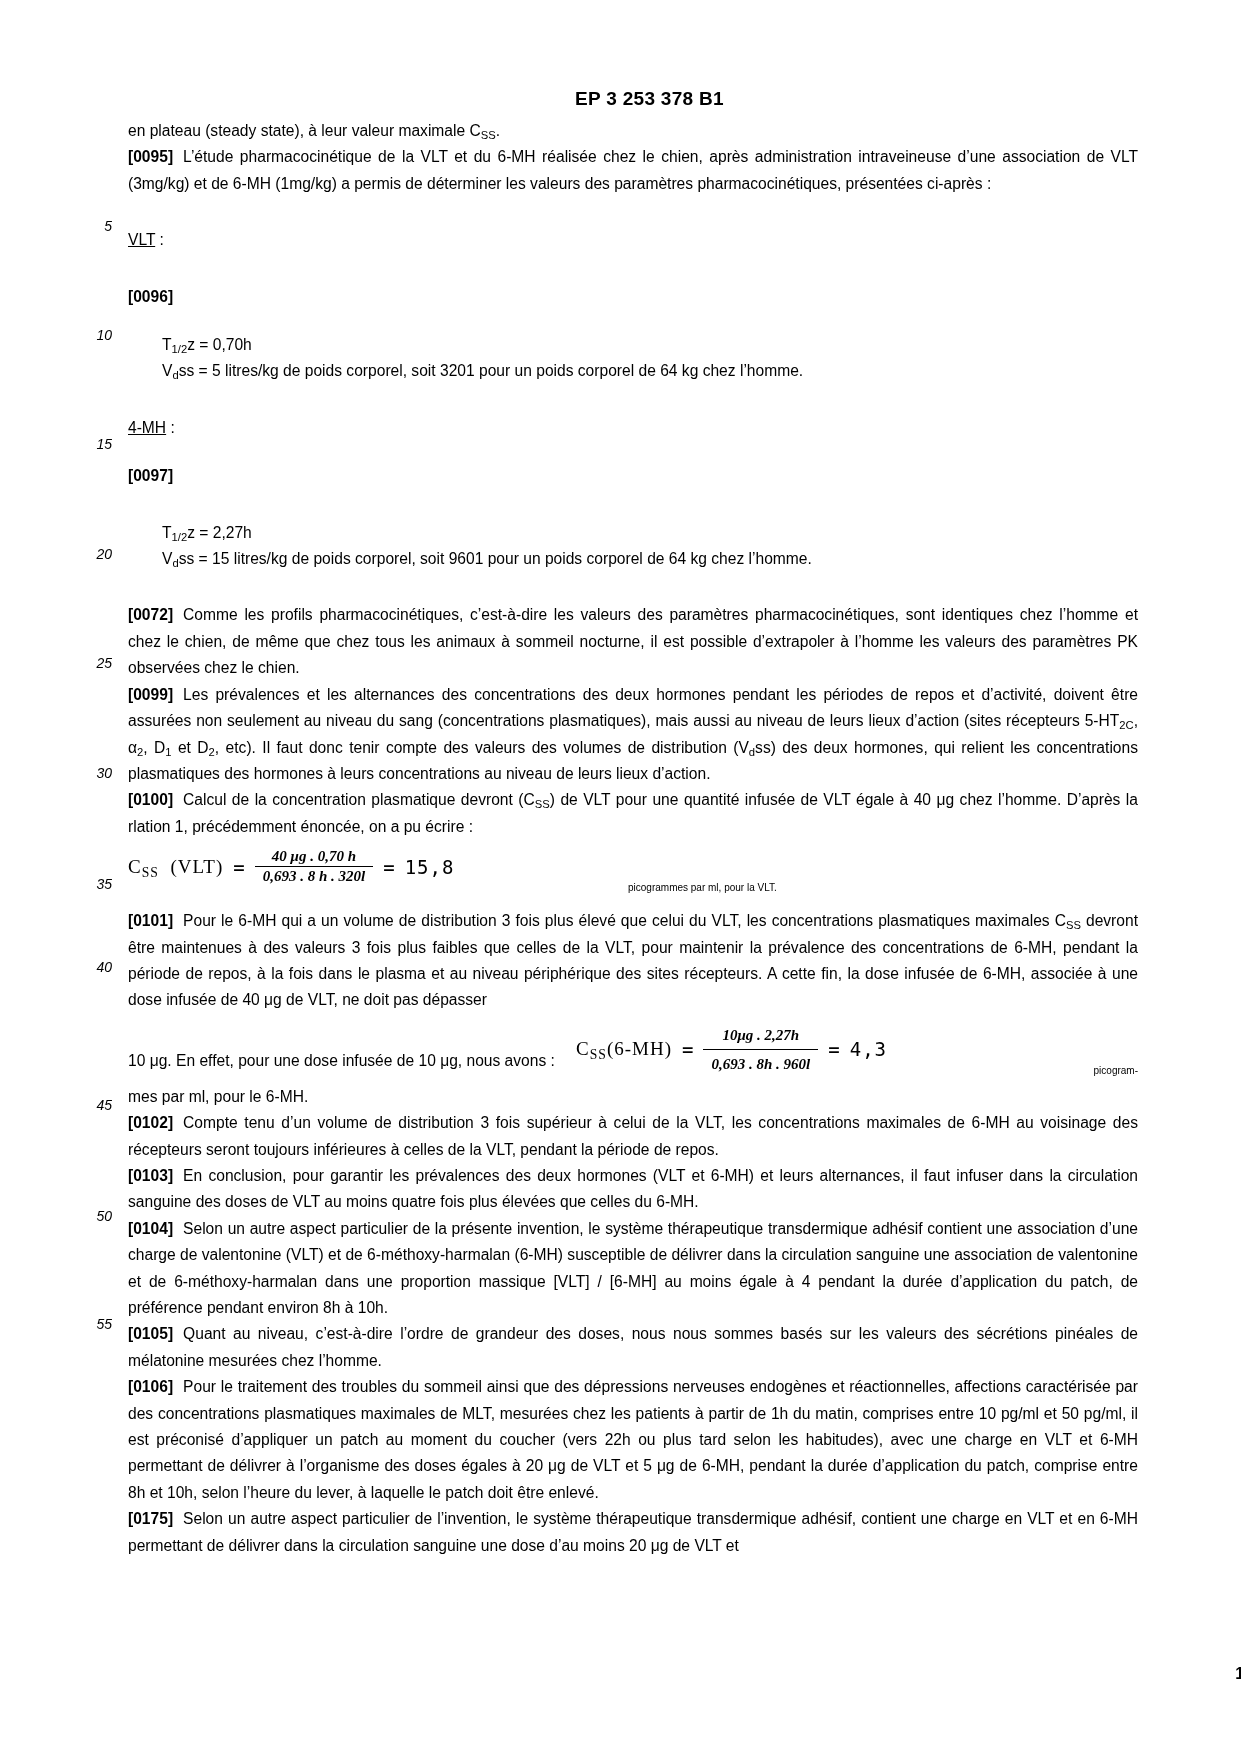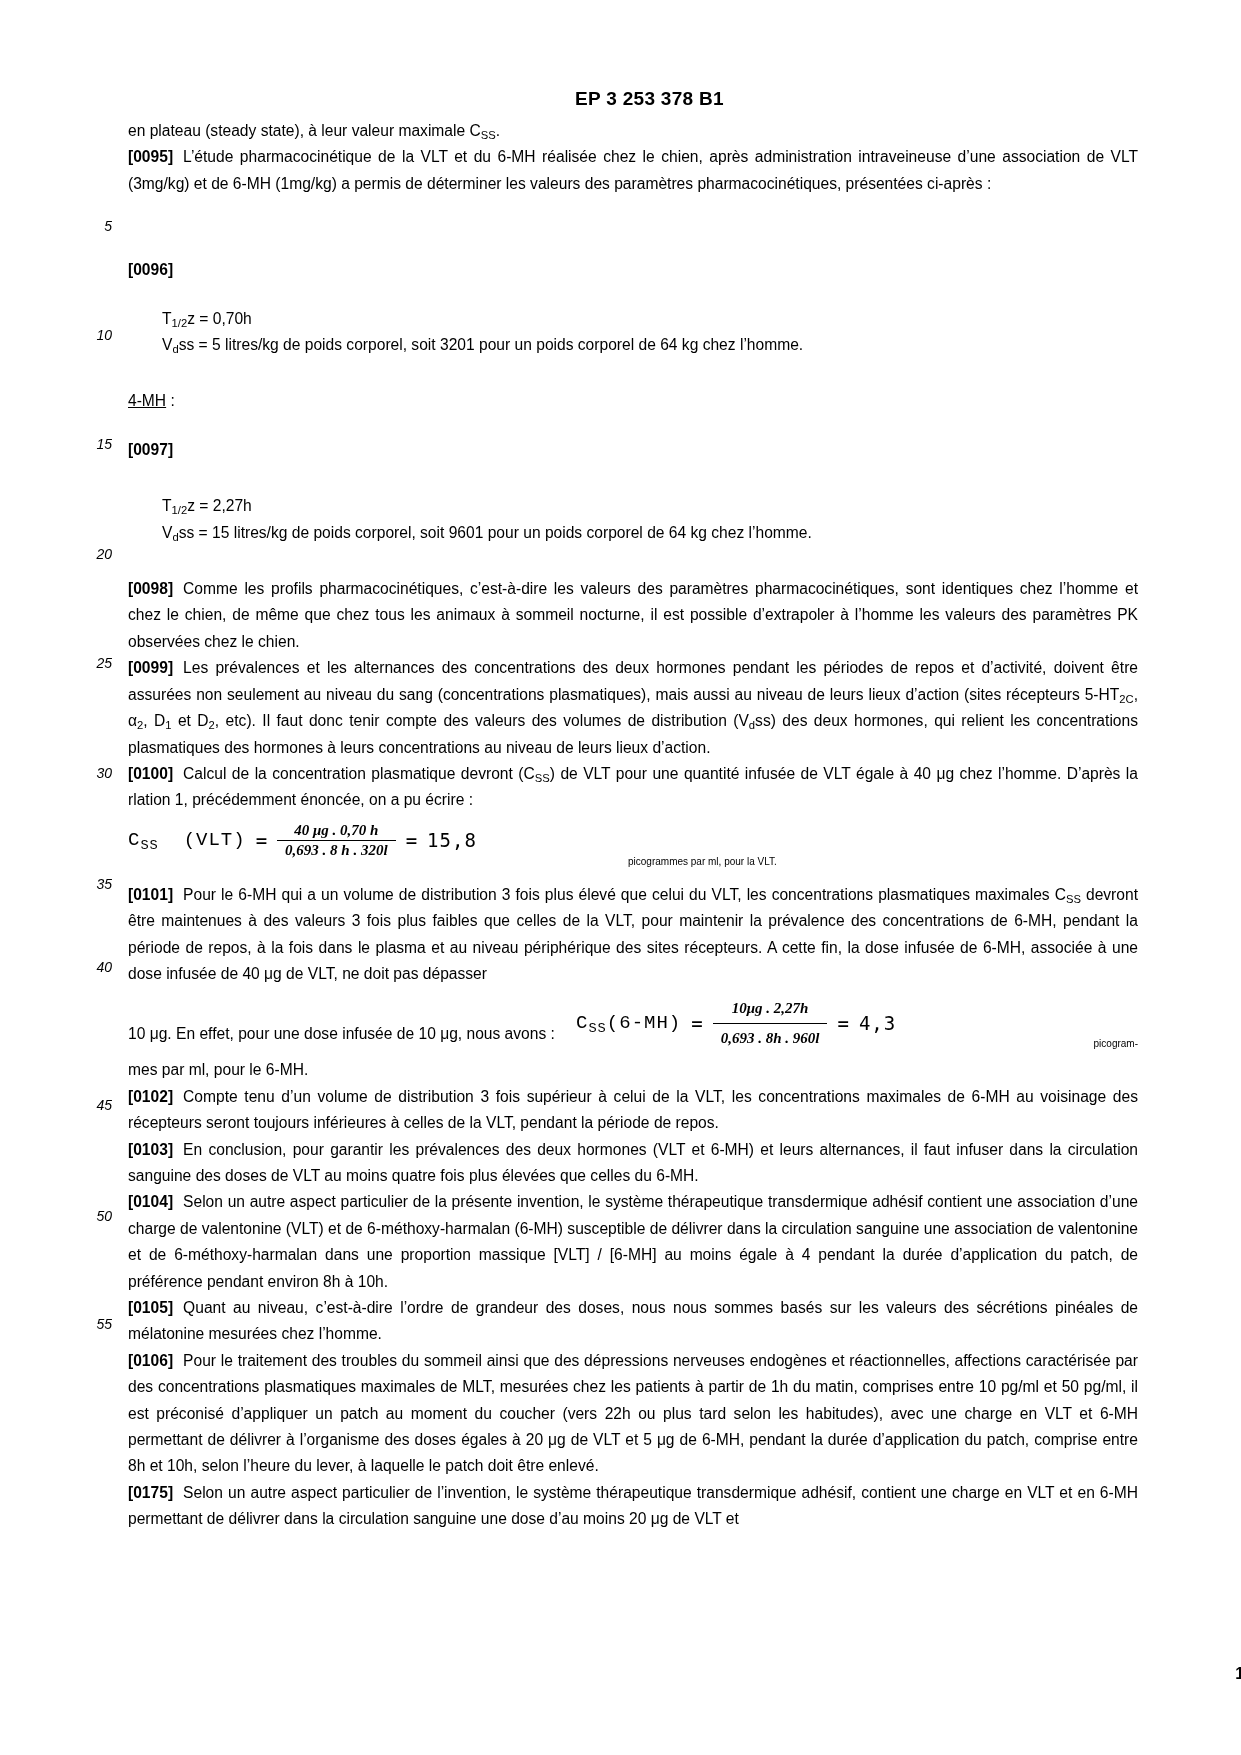--- a/index.html
+++ b/index.html
@@ -94,21 +94,21 @@
 
   
   .formula {
     display: inline-block;
     vertical-align: middle;
     white-space: nowrap;
     font-family: "Liberation Serif", serif;
   }
   .fx-lhs {
     display: inline-block;
-    font-family: Liberation Mono, monospace;
+    font-family: Liberation Serif, serif;
     font-size: 19px;
     letter-spacing: 1px;
     vertical-align: middle;
   }
   .fx-eq {
     display: inline-block;
     font-family: "DejaVu Sans Mono", monospace;
     font-size: 19px;
     vertical-align: middle;
     padding: 0 10px;
@@ -201,20 +201,21 @@
   </div>
 
   <div class="column">
 
     <p class="para nojust"><span>en plateau (steady state), à leur valeur maximale C</span><sub>SS</sub><span>.</span></p>
 
     <p class="para"><span class="tag">[0095]</span><span>L’étude pharmacocinétique de la VLT et du 6-MH réalisée chez le chien, après administration intraveineuse d’une association de VLT (3mg/kg) et de 6-MH (1mg/kg) a permis de déterminer les valeurs des paramètres pharmacocinétiques, présentées ci-après :</span></p>
 
     <div class="spacer-30"></div>
 
+    <p class="blk"><span class="ul">VLT</span><span> :</span></p>
 
     <div class="spacer-30"></div>
 
     <p class="para nojust"><span class="tag">[0096]</span></p>
 
     <div class="spacer-22"></div>
 
     <p class="blk indent-34"><span>T</span><sub>1/2</sub><span>z = 0,70h</span></p>
 
     <p class="blk indent-34"><span>V</span><sub>d</sub><span>ss = 5 litres/kg de poids corporel, soit 3201 pour un poids corporel de 64 kg chez l’homme.</span></p>
@@ -228,21 +229,21 @@
     <p class="para nojust"><span class="tag">[0097]</span></p>
 
     <div class="spacer-30"></div>
 
     <p class="blk indent-34"><span>T</span><sub>1/2</sub><span>z = 2,27h</span></p>
 
     <p class="blk indent-34"><span>V</span><sub>d</sub><span>ss = 15 litres/kg de poids corporel, soit 9601 pour un poids corporel de 64 kg chez l’homme.</span></p>
 
     <div class="spacer-30"></div>
 
-    <p class="para"><span class="tag">[0098]</span><span>Comme les profils pharmacocinétiques, c’est-à-dire les valeurs des paramètres pharmacocinétiques, sont identiques chez l’homme et chez le chien, de même que chez tous les animaux à sommeil nocturne, il est possible d’extrapoler à l’homme les valeurs des paramètres PK observées chez le chien.</span></p>
+    <p class="para"><span class="tag">[0072]</span><span>Comme les profils pharmacocinétiques, c’est-à-dire les valeurs des paramètres pharmacocinétiques, sont identiques chez l’homme et chez le chien, de même que chez tous les animaux à sommeil nocturne, il est possible d’extrapoler à l’homme les valeurs des paramètres PK observées chez le chien.</span></p>
 
     <p class="para"><span class="tag">[0099]</span><span>Les prévalences et les alternances des concentrations des deux hormones pendant les périodes de repos et d’activité, doivent être assurées non seulement au niveau du sang (concentrations plasmatiques), mais aussi au niveau de leurs lieux d’action (sites récepteurs 5-HT</span><sub>2C</sub><span>, </span><span>α</span><sub>2</sub><span>, D</span><sub>1</sub><span> et D</span><sub>2</sub><span>, etc). Il faut donc tenir compte des valeurs des volumes de distribution (V</span><sub>d</sub><span>ss) des deux hormones, qui relient les concentrations plasmatiques des hormones à leurs concentrations au niveau de leurs lieux d’action.</span></p>
 
     <p class="para"><span class="tag">[0100]</span><span>Calcul de la concentration plasmatique devront (C</span><sub>SS</sub><span>) de VLT pour une quantité infusée de VLT égale à 40 μg chez l’homme. D’après la rlation 1, précédemment énoncée, on a pu écrire :</span></p>
 
     <div class="spacer-8"></div>
 
     <div class="formula-row" style="height:60px">
       <span class="formula">
         <span class="fx-lhs"><span>C</span><span class="fx-sub">SS</span>&nbsp;&nbsp;<span>(VLT)</span></span><span class="fx-eq">=</span><span class="fx-frac"><span class="fx-num">40 μg . 0,70 h</span><span class="fx-den">0,693 . 8 h . 320l</span></span><span class="fx-eq">=</span><span class="fx-res">15,8</span>

